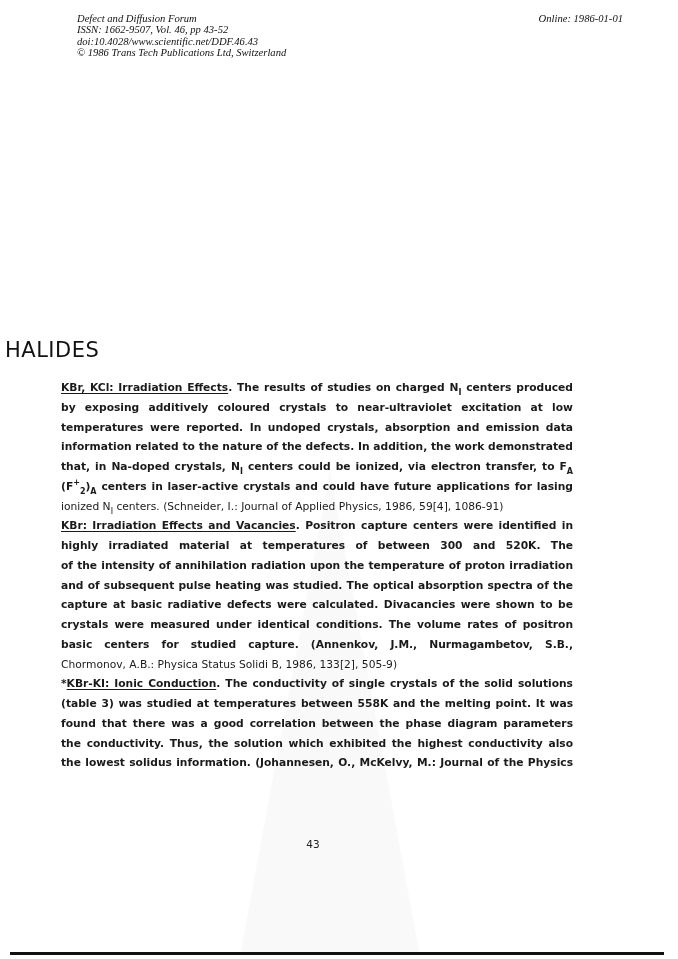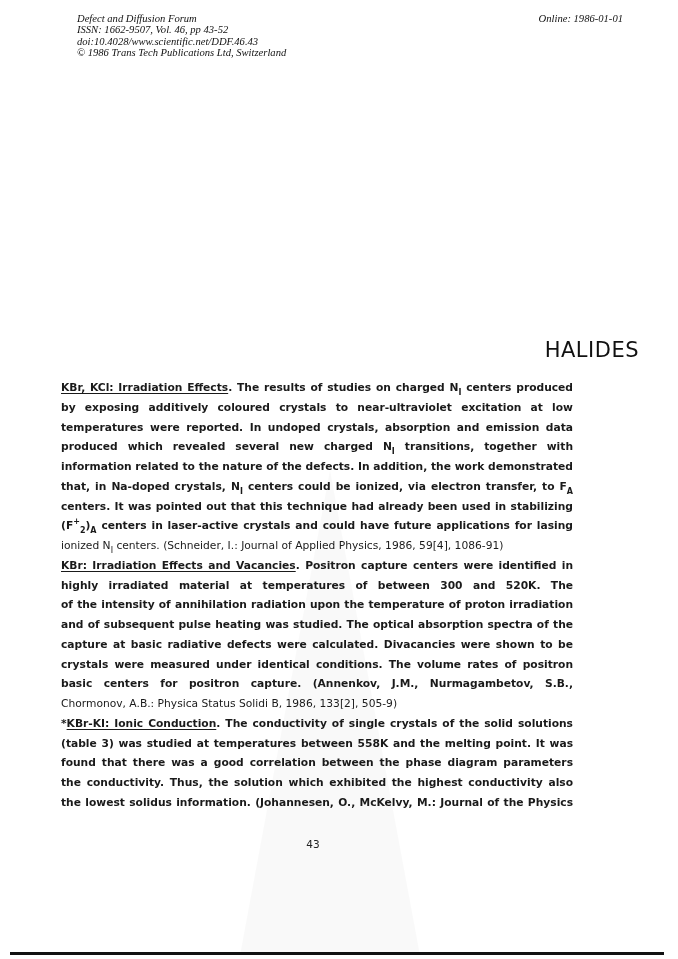--- a/index.html
+++ b/index.html
@@ -15,21 +15,21 @@
     font-family: "Liberation Serif", serif; font-style: italic;
     font-size: 10.6px; line-height: 11.4px; color: #111; white-space: nowrap;
   }
   .watermark {
     position: absolute; left: 280px; top: 470px; width: 0; height: 0;
     border-left: 90px solid transparent; border-right: 90px solid transparent;
     border-bottom: 485px solid rgba(0,0,0,0.025);
     transform: translateX(-40px);
   }
   .title {
-    position: absolute; left: 13px; width: 626px; top: 338px; text-align: right;
+    position: absolute; left: 5px; width: 626px; top: 338px; text-align: left;
     font-family: "DejaVu Sans", sans-serif; font-size: 21px; letter-spacing: 0.5px; color: #111;
   }
   .body-text {
     position: absolute; left: 61px; top: 378px; width: 512px;
     font-family: "DejaVu Sans", sans-serif; font-size: 10.7px; line-height: 19.75px;
     color: #1a1a1a;
   }
   .line { display: block; white-space: nowrap; height: 19.75px; }
   .line.just { text-align: justify; text-align-last: justify; white-space: normal; overflow: hidden; font-weight: bold; }
   .u { text-decoration: underline; text-underline-offset: 2px; }
@@ -56,34 +56,32 @@
 
 <div class="watermark"></div>
 
 <div class="title">HALIDES</div>
 
 <div class="body-text">
 
   <span class="line just"><span class="u">KBr, KCl: Irradiation Effects</span><span>. The results of studies on charged N</span><sub>I</sub><span> centers produced</span></span>
   <span class="line just">by exposing additively coloured crystals to near-ultraviolet excitation at low</span>
   <span class="line just">temperatures were reported. In undoped crystals, absorption and emission data were</span>
-  <span class="line just"><span>produced which revealed several new charged N</span><sub>I</sub><span> transitions, together with</span></span>
   <span class="line just">information related to the nature of the defects. In addition, the work demonstrated</span>
   <span class="line just"><span>that, in Na-doped crystals, N</span><sub>I</sub><span> centers could be ionized, via electron transfer, to F</span><sub>A</sub></span>
-  <span class="line just">centers. It was pointed out that this technique had already been used in stabilizing</span>
   <span class="line just"><span>(F</span><sup>+</sup><sub>2</sub><span>)</span><sub>A</sub><span> centers in laser-active crystals and could have future applications for lasing</span></span>
   <span class="line"><span>ionized N</span><sub>I</sub><span> centers. (Schneider, I.: Journal of Applied Physics, 1986, 59[4], 1086-91)</span></span>
 
   <span class="line just"><span class="u">KBr: Irradiation Effects and Vacancies</span><span>. Positron capture centers were identified in</span></span>
   <span class="line just">highly irradiated material at temperatures of between 300 and 520K. The dependence</span>
   <span class="line just">of the intensity of annihilation radiation upon the temperature of proton irradiation</span>
   <span class="line just">and of subsequent pulse heating was studied. The optical absorption spectra of the</span>
   <span class="line just">capture at basic radiative defects were calculated. Divacancies were shown to be the</span>
   <span class="line just">crystals were measured under identical conditions. The volume rates of positron</span>
-  <span class="line just">basic centers for positron capture. (Annenkov, J.M., Nurmagambetov, S.B.,</span>
+  <span class="line just">basic centers for studied capture. (Annenkov, J.M., Nurmagambetov, S.B.,</span>
   <span class="line">Chormonov, A.B.: Physica Status Solidi B, 1986, 133[2], 505-9)</span>
 
   <span class="line just"><span>*</span><span class="u">KBr-KI: Ionic Conduction</span><span>. The conductivity of single crystals of the solid solutions</span></span>
   <span class="line just">(table 3) was studied at temperatures between 558K and the melting point. It was</span>
   <span class="line just">found that there was a good correlation between the phase diagram parameters and</span>
   <span class="line just">the conductivity. Thus, the solution which exhibited the highest conductivity also had</span>
   <span class="line just">the lowest solidus information. (Johannesen, O., McKelvy, M.: Journal of the Physics</span>
 </div>
 
 <div class="page-number">43</div>

